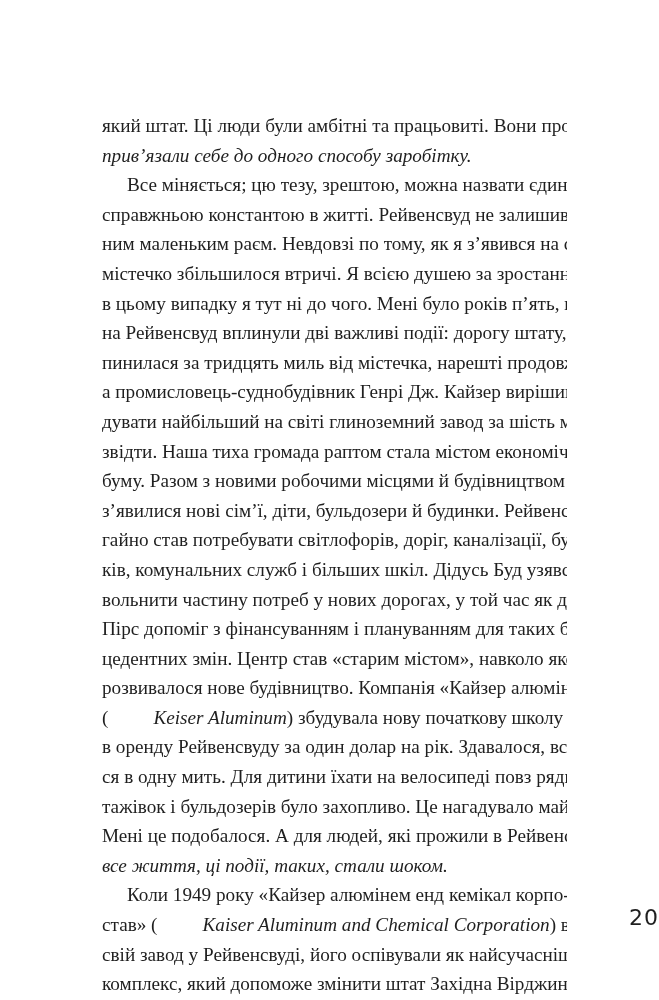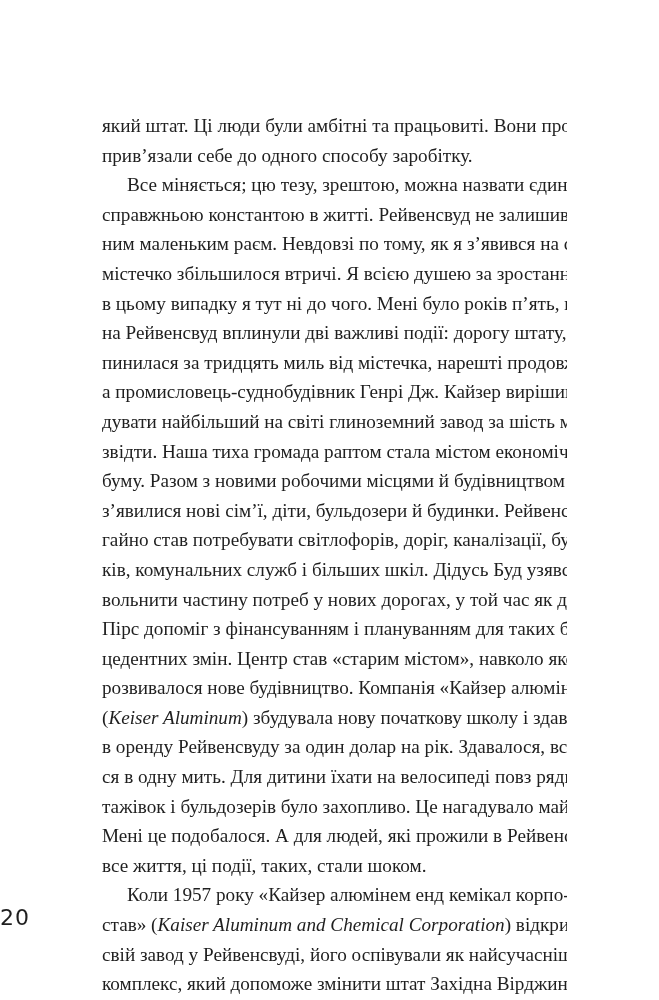--- a/index.html
+++ b/index.html
@@ -35,33 +35,35 @@
     .line {
       display: block;
       height: 29.6px;
       white-space: nowrap;
       text-align: justify;
       text-align-last: justify;
       overflow: hidden;
     }
     .line.last {
       text-align-last: left;
+      font-style: italic;
     }
     .line.indent {
       padding-left: 25px;
     }
     .it {
       font-style: italic;
+      margin-left: 45px;
     }
     .page-number {
       position: absolute;
       left: 0;
       width: 659px;
       top: 905px;
-      text-align: left;
+      text-align: right;
       font-family: "DejaVu Sans", sans-serif;
       font-size: 22px;
       letter-spacing: 1px;
       color: #1f1f1f;
     }
   </style>
 </head>
 <body>
 
 <div class="page">
@@ -90,20 +92,20 @@
         <span class="line"><span>цедентних змін. Центр став «старим містом», навколо якого</span></span>
         <span class="line"><span>розвивалося нове будівництво. Компанія «Кайзер алюмінем»</span></span>
         <span class="line"><span>(</span><span class="it">Keiser Aluminum</span><span>) збудувала нову початкову школу і здавала її</span></span>
         <span class="line"><span>в оренду Рейвенсвуду за один долар на рік. Здавалося, все стало-</span></span>
         <span class="line"><span>ся в одну мить. Для дитини їхати на велосипеді повз ряди ван-</span></span>
         <span class="line"><span>тажівок і бульдозерів було захопливо. Це нагадувало майбутнє.</span></span>
         <span class="line"><span>Мені це подобалося. А для людей, які прожили в Рейвенсвуді</span></span>
         <span class="line last"><span>все життя, ці події, таких, стали шоком.</span></span>
       </div>
       <div>
-        <span class="line indent"><span>Коли 1957 року «Кайзер алюмінем енд кемікал корпо-</span></span>
+        <span class="line indent"><span>Коли 1949 року «Кайзер алюмінем енд кемікал корпо-</span></span>
         <span class="line"><span>став» (</span><span class="it">Kaiser Aluminum and Chemical Corporation</span><span>) відкрила</span></span>
         <span class="line"><span>свій завод у Рейвенсвуді, його оспівували як найсучасніший</span></span>
         <span class="line"><span>комплекс, який допоможе змінити штат Західна Вірджинія.</span></span>
       </div>
     </div>
   <div class="page-number">20</div>
 </div>
 
 </body></html>

